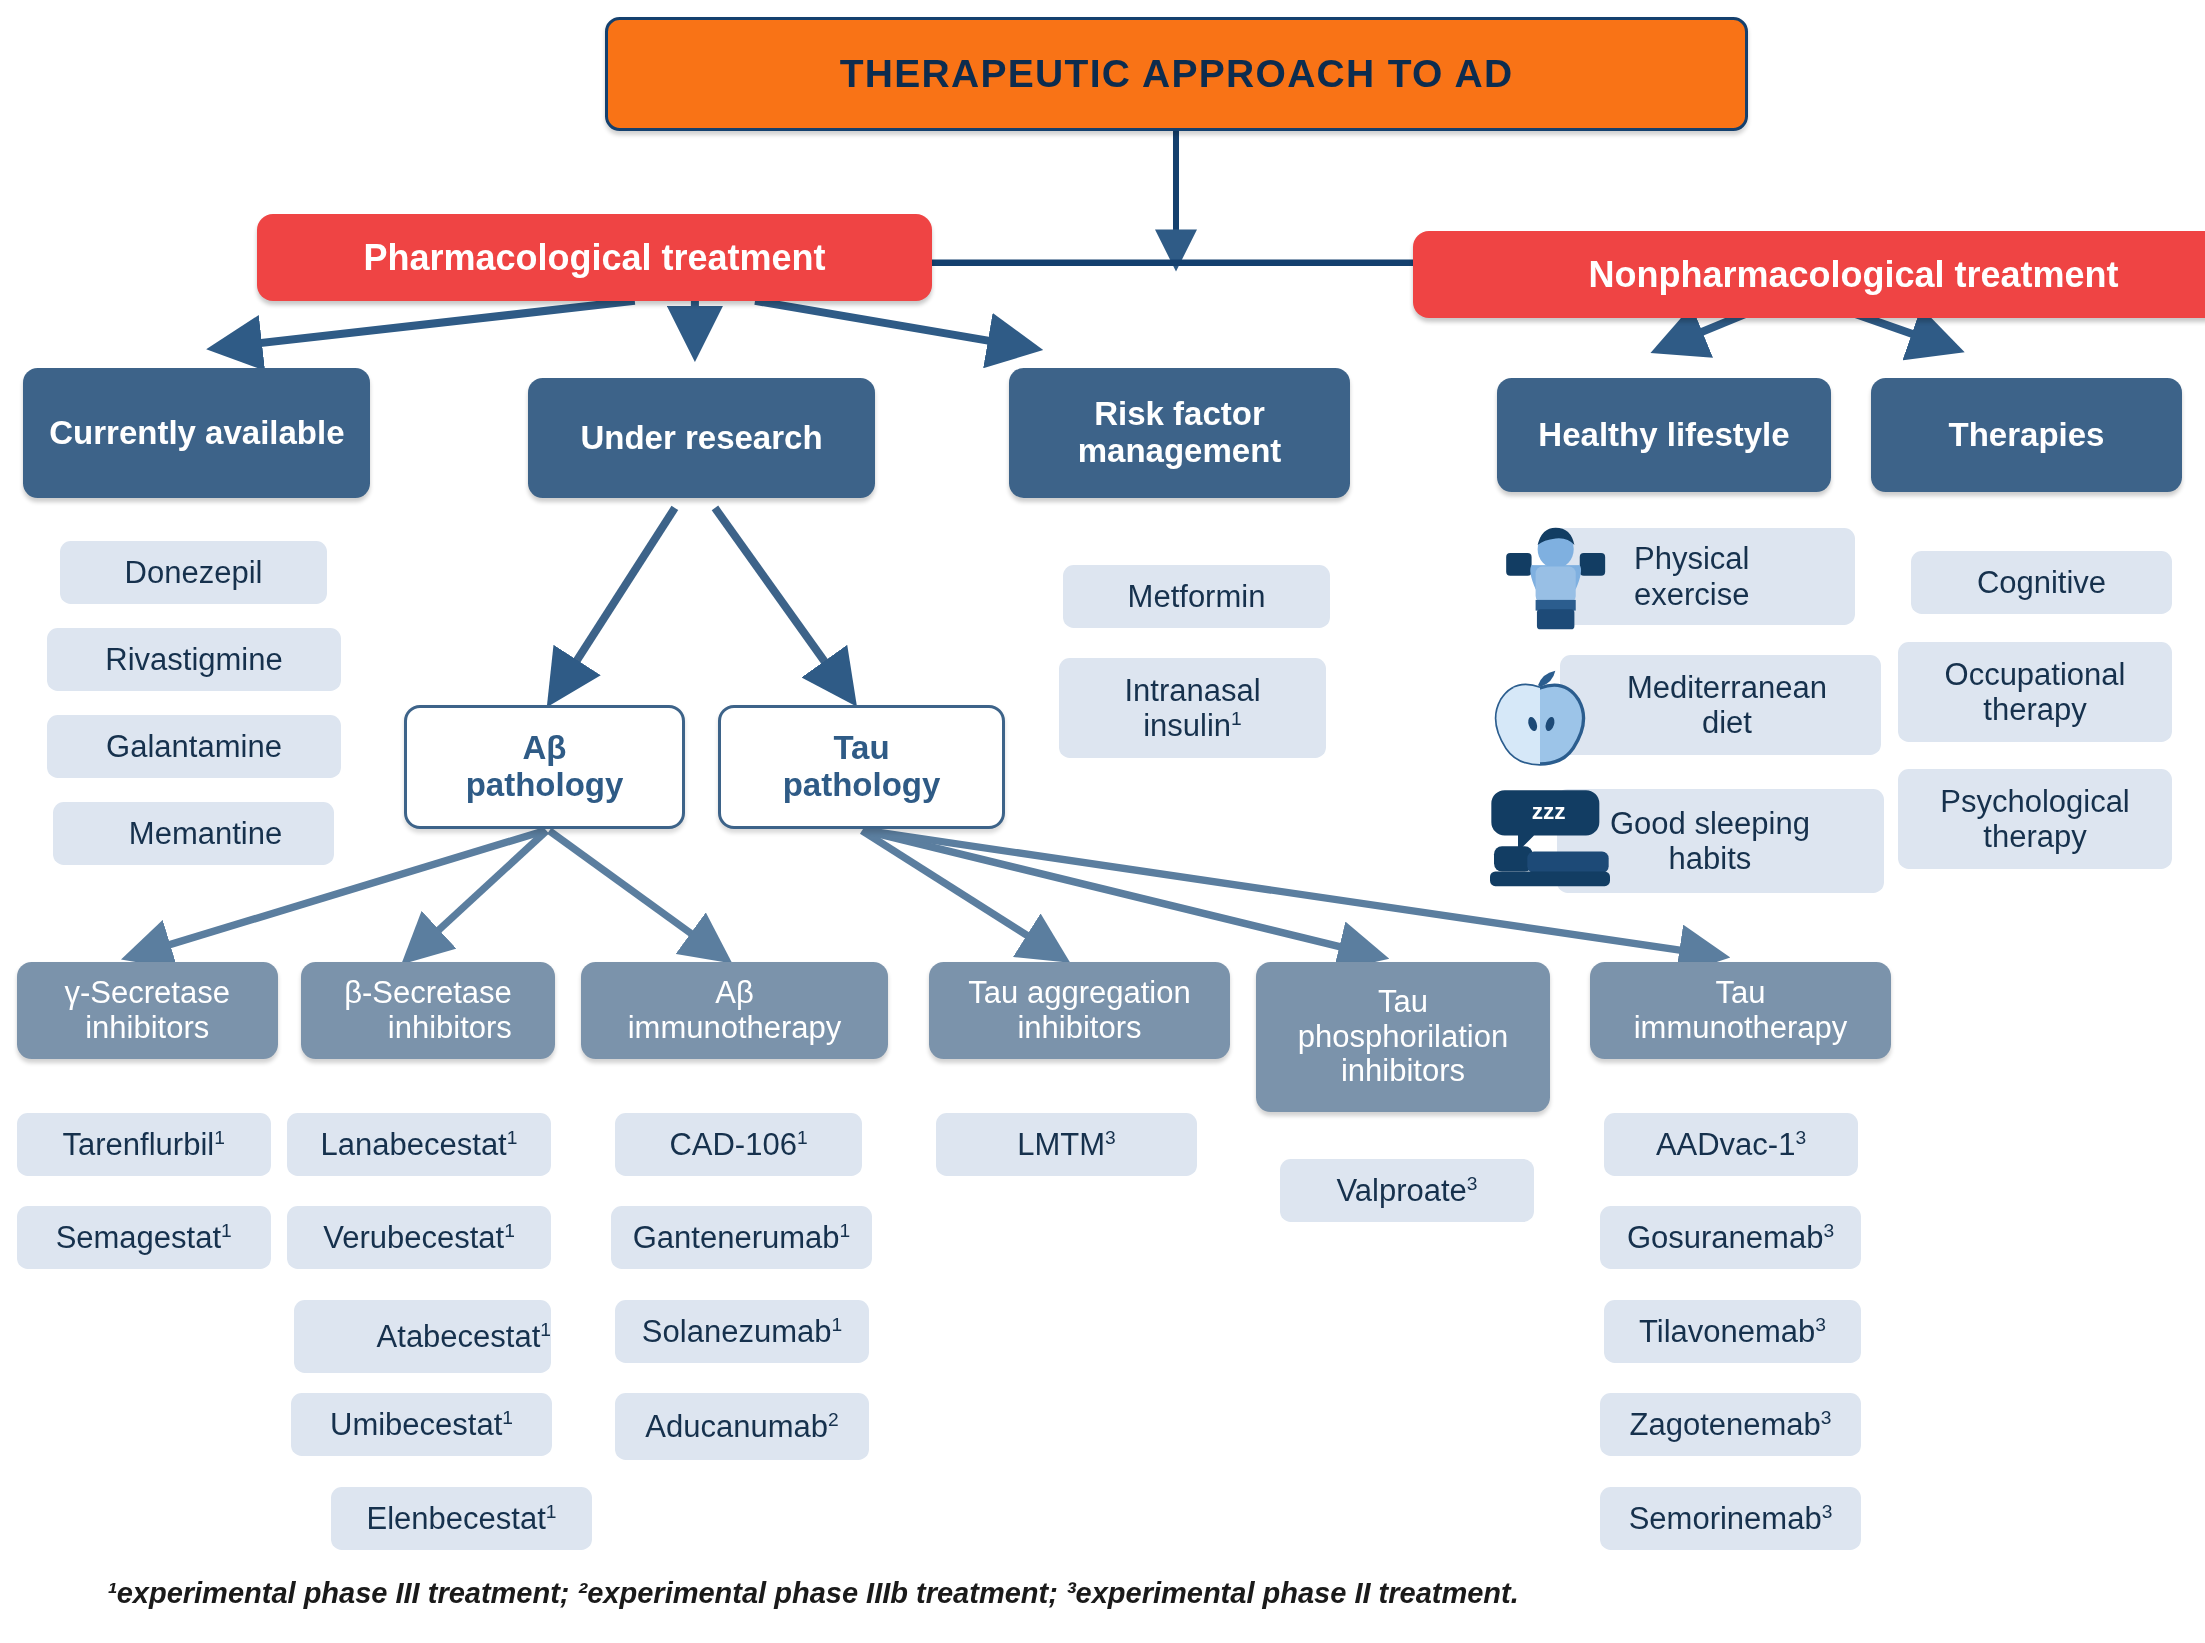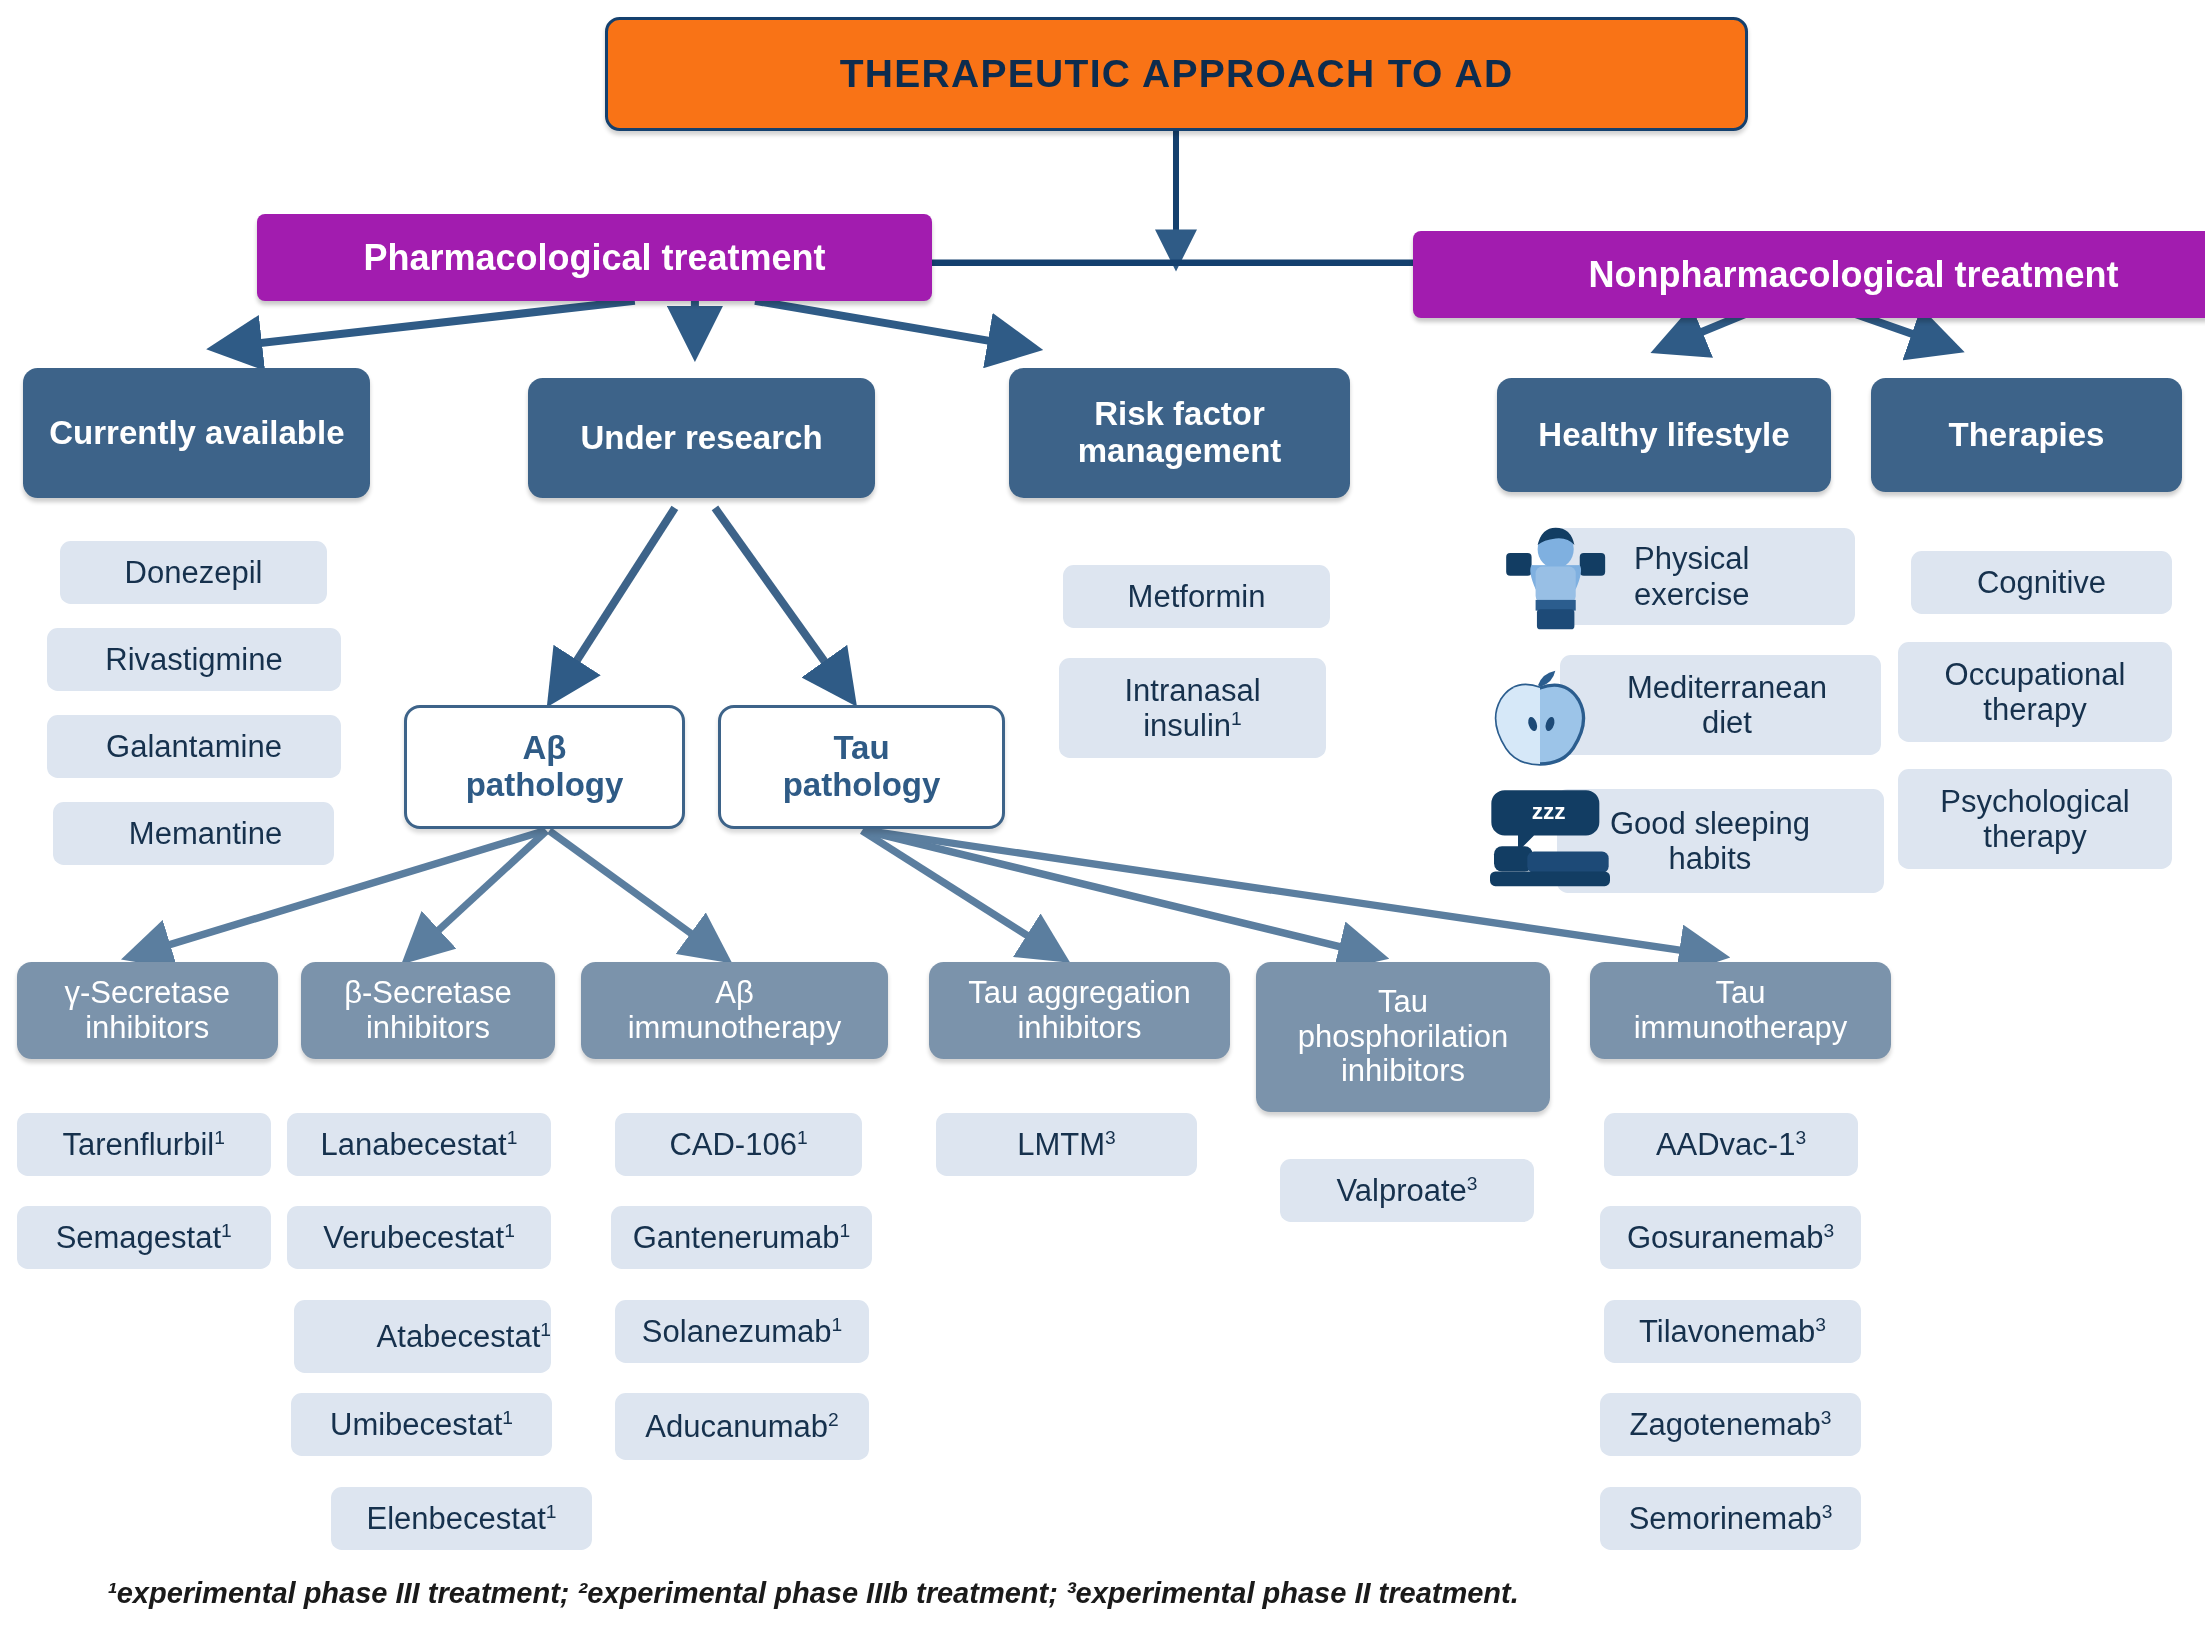--- a/index.html
+++ b/index.html
@@ -16,21 +16,21 @@
 
   
   .title-box{
     background:#f97316;border:3.3px solid #14406e;border-radius:14.7px;
     color:#0d2c4e;font-weight:bold;letter-spacing:1.3px;font-size:39px;
     box-shadow:0 3.3px 4px rgba(0,0,0,.18);
   }
 
   
   .navy{
-    background:#a21caf;color:#ffffff;font-weight:bold;font-size:36px;border-radius:8px;
+    background:#ef4444;color:#ffffff;font-weight:bold;font-size:36px;border-radius:16px;
     box-shadow:0 4px 4.7px rgba(0,0,0,.22);
   }
 
   
   .mid{
     background:#3d6389;color:#ffffff;font-weight:bold;font-size:33px;line-height:1.12;
     border-radius:14.7px;box-shadow:0 4px 4.7px rgba(0,0,0,.2);
   }
 
   
@@ -176,21 +176,21 @@
   <div class="box chip" style="left:1898px;top:642px;width:274px;height:100px;">
     <span>Occupational<br>therapy</span>
   </div>
   <div class="box chip" style="left:1898px;top:769px;width:274px;height:100px;">
     <span>Psychological<br>therapy</span>
   </div>
 
   <div class="box mech" style="left:16.7px;top:962px;width:261px;height:97px;">
     <span>γ-Secretase<br>inhibitors</span>
   </div>
-  <div class="box mech" style="left:301px;top:962px;width:254px;height:97px;">
+  <div class="box mech" style="left:301px;top:962px;width:254px;height:97px;text-align:right;">
     <span>β-Secretase<br>inhibitors</span>
   </div>
   <div class="box mech" style="left:581px;top:962px;width:307px;height:97px;">
     <span>Aβ<br>immunotherapy</span>
   </div>
   <div class="box mech" style="left:929px;top:962px;width:301px;height:97px;">
     <span>Tau aggregation<br>inhibitors</span>
   </div>
   <div class="box mech" style="left:1256px;top:962px;width:294px;height:150px;">
     <span>Tau<br>phosphorilation<br>inhibitors</span>

